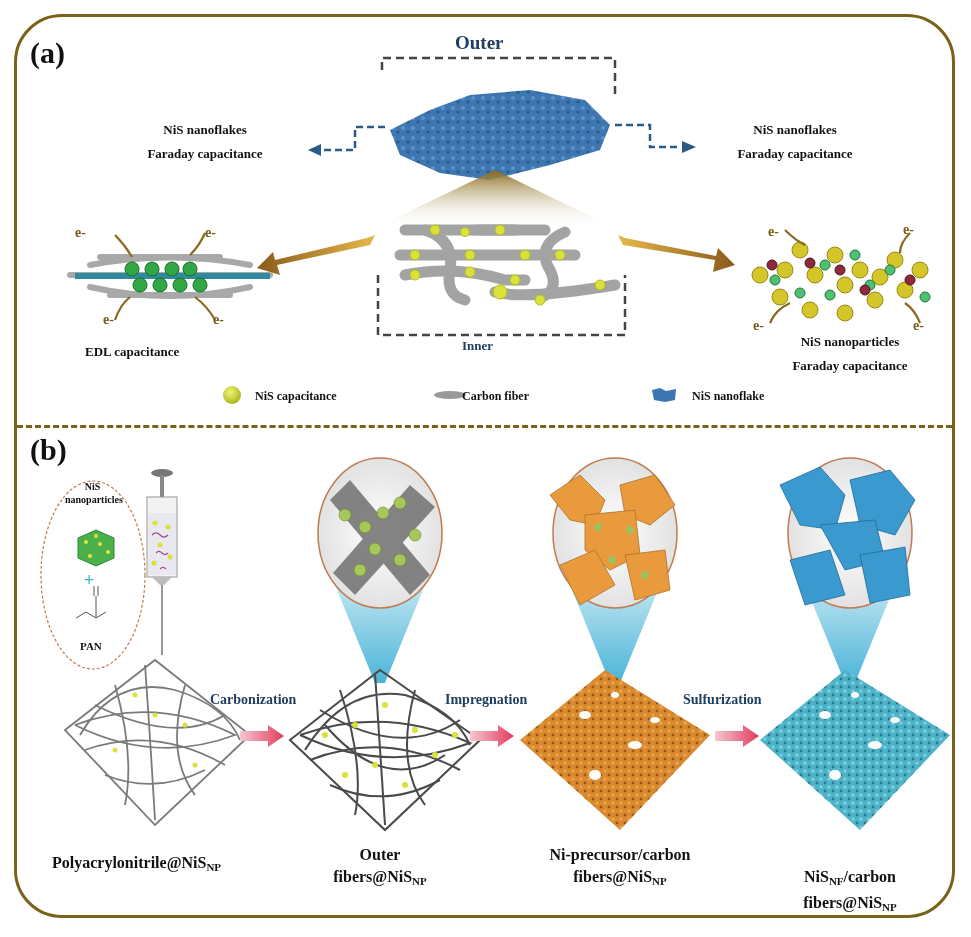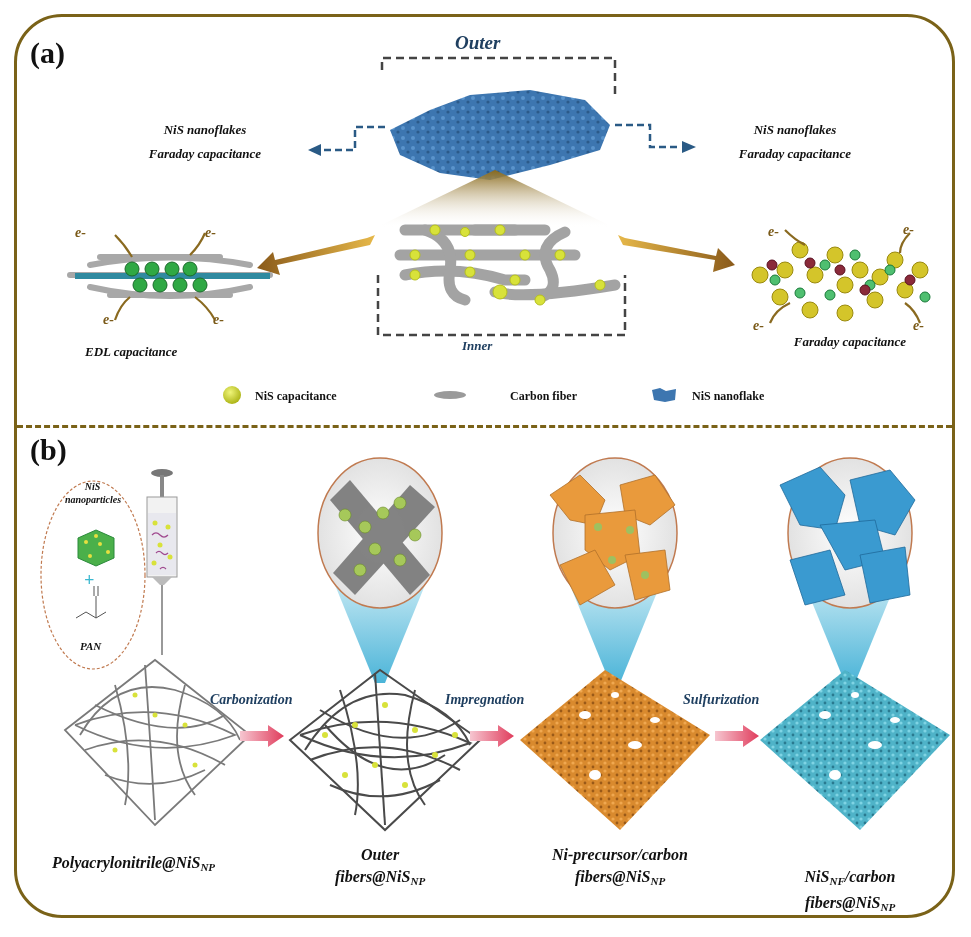--- a/index.html
+++ b/index.html
@@ -1,20 +1,20 @@
 <!DOCTYPE html>
 <html><head>
 <meta charset="utf-8">
 <style>
   html,body{margin:0;padding:0;background:#ffffff;}
   body{width:971px;height:937px;position:relative;overflow:hidden;font-family:"Liberation Serif","DejaVu Serif",serif;color:#111;}
   .frame{position:absolute;left:14px;top:14px;width:941px;height:904px;border:3px solid #7a6218;border-radius:48px;box-sizing:border-box;}
   .divider{position:absolute;left:17px;top:425px;width:935px;height:0;border-top:3px dashed #7a6218;}
   .panel-label{position:absolute;font-weight:bold;font-size:30px;color:#111;}
-  .txt{position:absolute;font-weight:bold;text-align:center;white-space:nowrap;font-style:italic;}
+  .txt{position:absolute;font-weight:bold;text-align:center;white-space:nowrap;}
   .t15{font-size:16px;line-height:22px;}
   .t17{font-size:13px;line-height:24px;}
   .navy{color:#1f3f60;}
   .legend-txt{font-size:12px;font-weight:bold;position:absolute;white-space:nowrap;}
   svg{position:absolute;overflow:visible;}
   sub{font-size:11px;vertical-align:-3px;}
 </style>
 </head>
 <body>
 
@@ -186,37 +186,38 @@
       <path d="M170 8 Q160 18 160 28"></path>
     <path d="M30 98 Q35 85 50 78"></path>
       <path d="M180 98 Q175 85 165 78"></path>
   </g>
 </svg>
 <div class="txt" style="left:768px;top:224px;font-size:14px;color:#7a5a18;">e-</div>
 <div class="txt" style="left:903px;top:222px;font-size:14px;color:#7a5a18;">e-</div>
 <div class="txt" style="left:753px;top:318px;font-size:14px;color:#7a5a18;">e-</div>
 <div class="txt" style="left:913px;top:318px;font-size:14px;color:#7a5a18;">e-</div>
 <div class="txt t17" style="left:755px;top:330px;width:190px;">
+  <div>NiS nanoparticles</div>
   <div>Faraday capacitance</div>
 </div>
 
 <svg style="left:222px;top:385px;" width="20" height="20">
   <defs>
       <radialGradient id="npg" cx="0.4" cy="0.35" r="0.7">
         <stop offset="0" stop-color="#f0f57a"></stop>
         <stop offset="1" stop-color="#a8b010"></stop>
       </radialGradient>
     </defs>
   <circle cx="10" cy="10" r="9" fill="url(#npg)"></circle>
 </svg>
 <div class="legend-txt" style="left:255px;top:389px;">NiS capacitance</div>
 <svg style="left:433px;top:390px;" width="34" height="10">
   <ellipse cx="17" cy="5" rx="16" ry="4" fill="#9a9a9a"></ellipse>
 </svg>
-<div class="legend-txt" style="left:510px;top:389px;">Carbon fiber</div>
+<div class="legend-txt" style="left:462px;top:389px;">Carbon fiber</div>
 <svg style="left:650px;top:386px;" width="28" height="18">
   <polygon points="2,4 10,2 16,5 26,3 25,14 15,16 4,14" fill="#3d76b0"></polygon>
 </svg>
 <div class="legend-txt" style="left:692px;top:389px;text-align:right;">NiS nanoflake</div>
 
 <div class="panel-label" style="left:30px;top:433px;">(b)</div>
 
 <svg style="left:38px;top:478px;" width="110" height="195">
   <ellipse cx="55" cy="97" rx="52" ry="94" fill="#ffffff" stroke="#c07a50" stroke-width="1.2" stroke-dasharray="3,2"></ellipse>
   <polygon points="40,60 58,52 76,60 76,80 58,88 40,80" fill="#4bb04a" stroke="#2a8a3a" stroke-width="1"></polygon>

